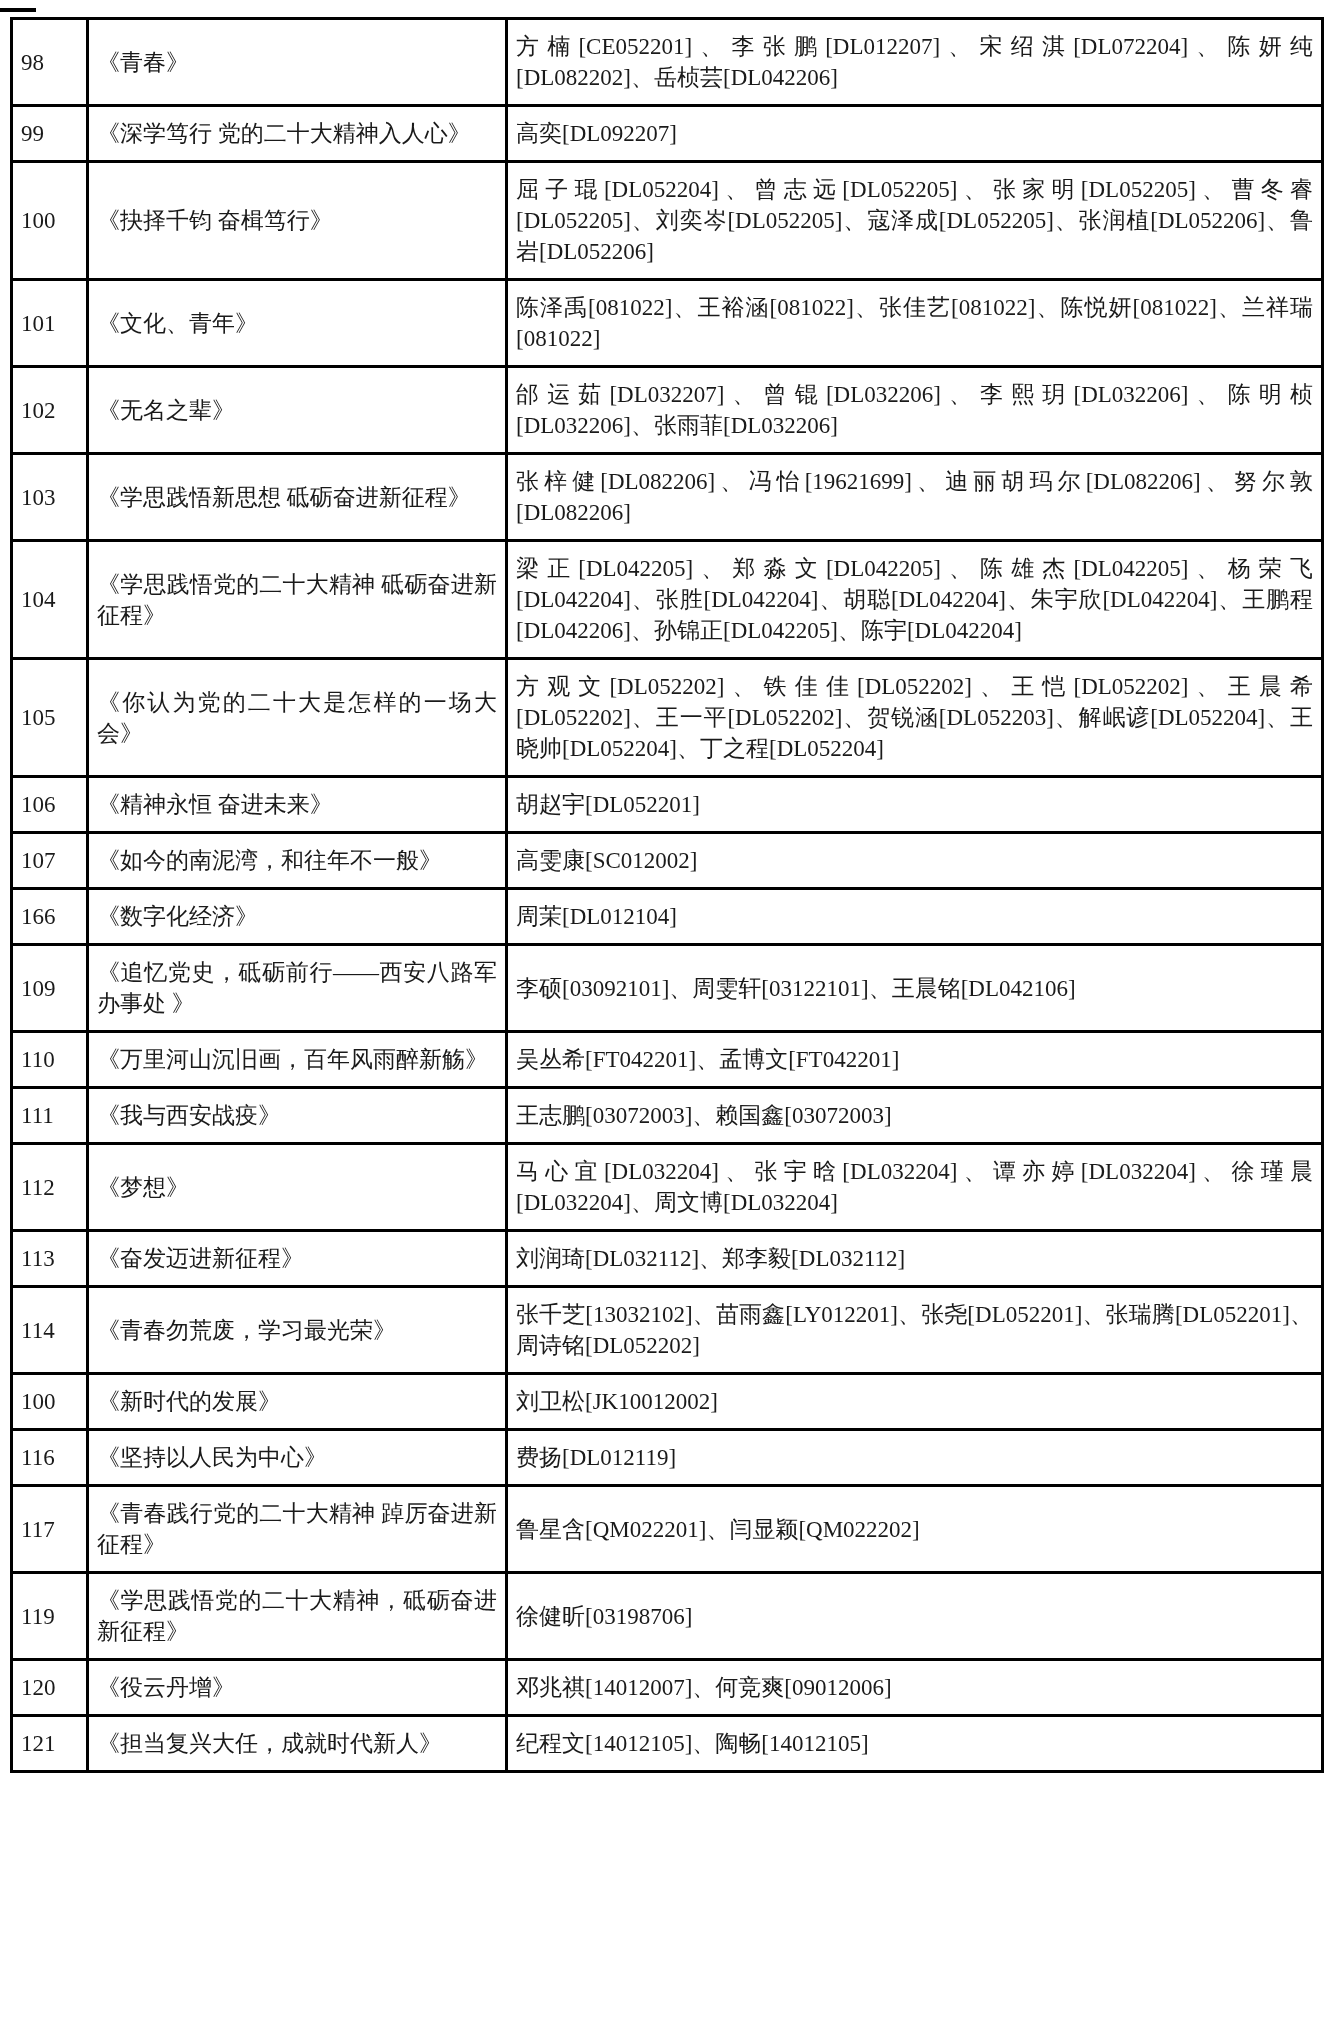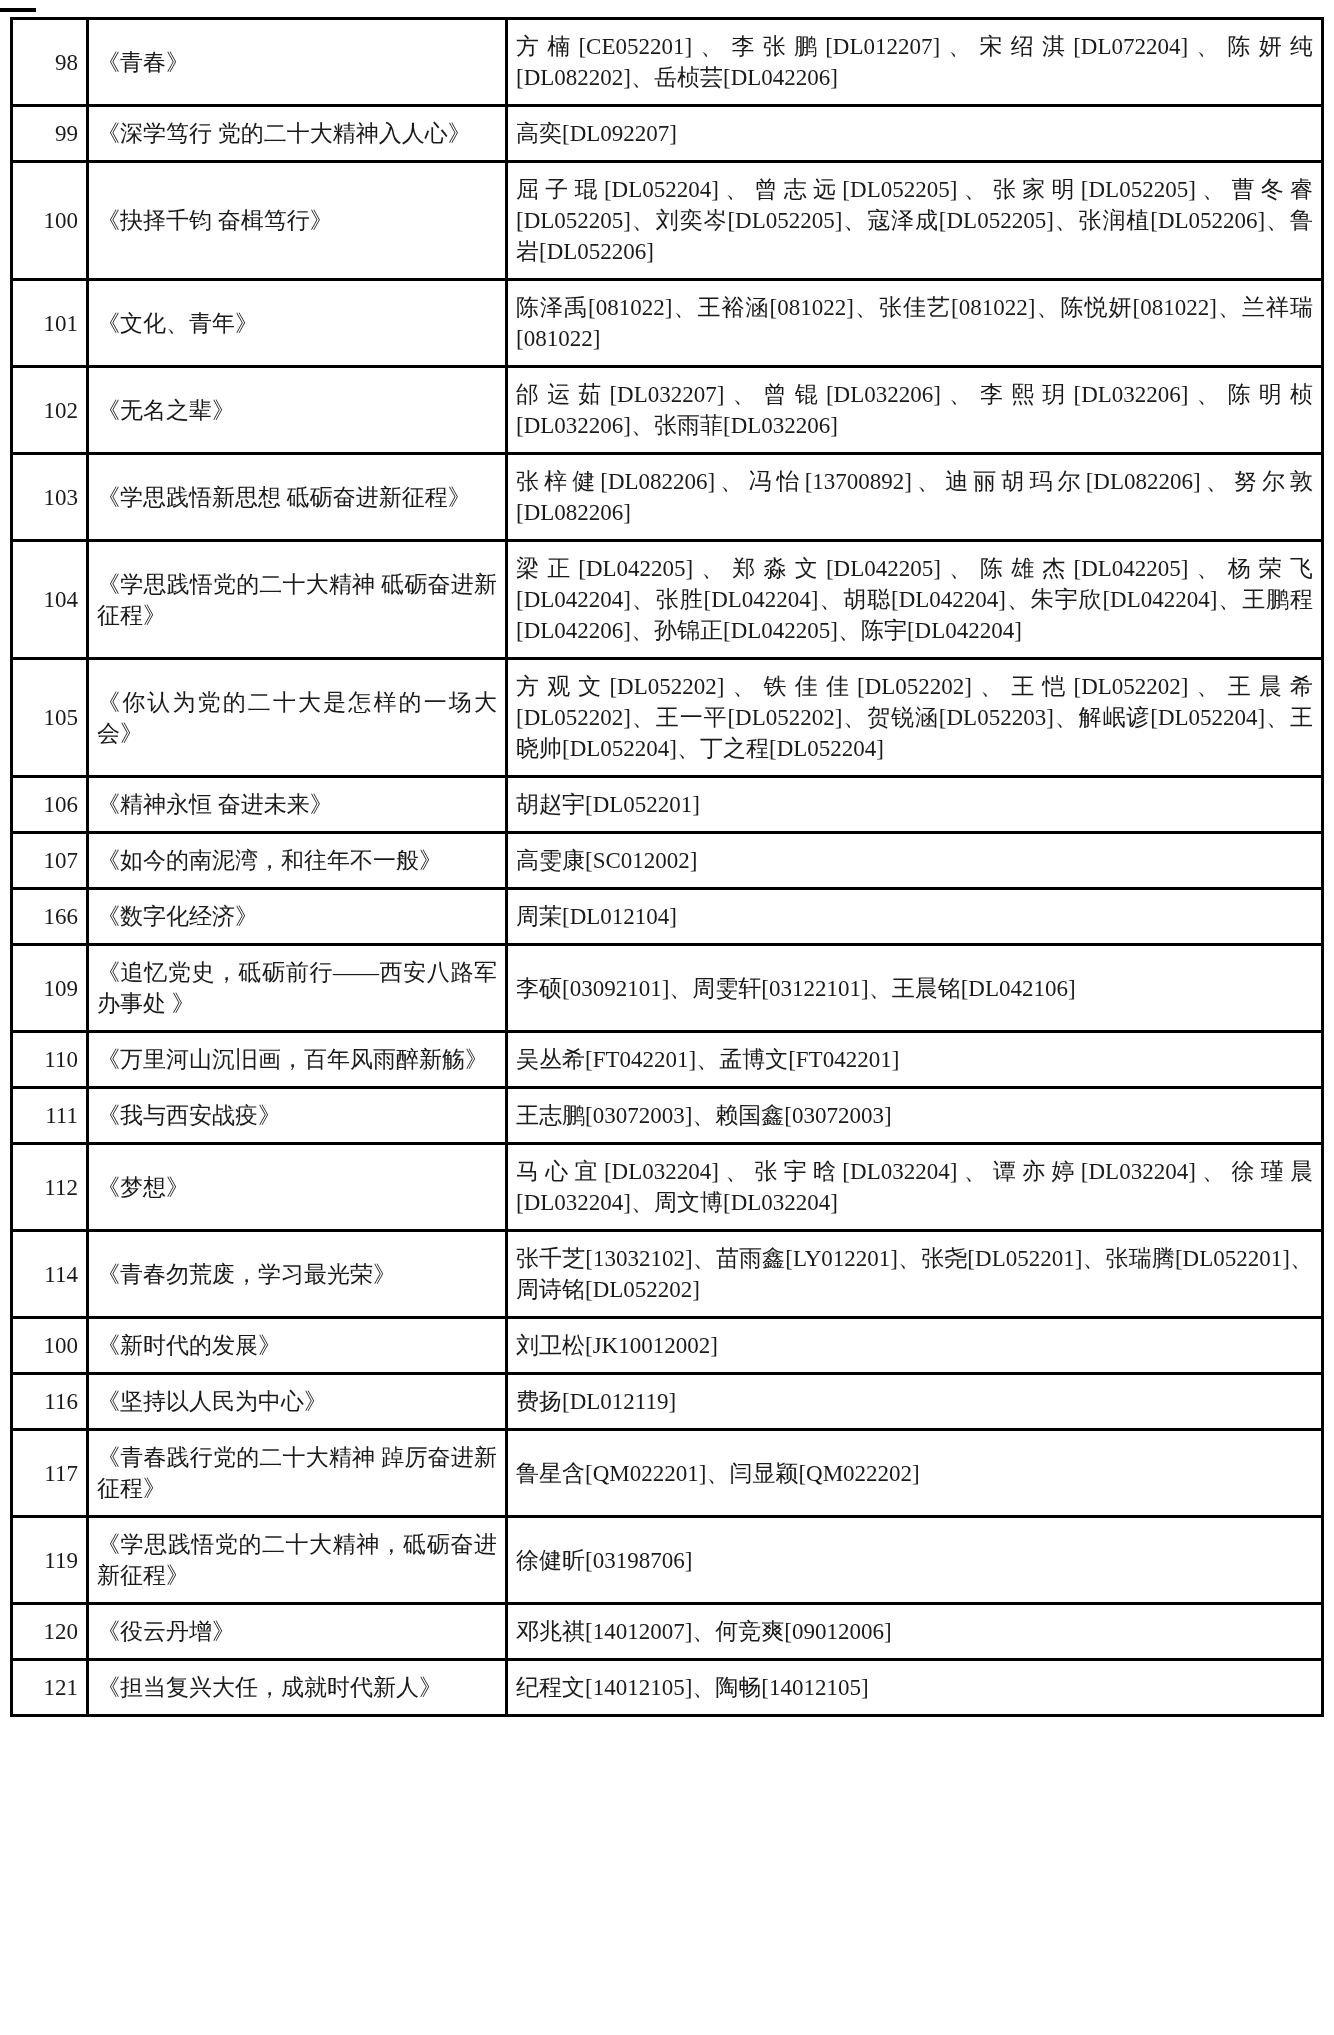--- a/index.html
+++ b/index.html
@@ -36,21 +36,21 @@
   table.works-table td {
     border: 3px solid #000;
     vertical-align: middle;
     font-size: 23px;
     line-height: 31px;
     padding: 11px 8px;
     overflow: hidden;
   }
   td.num-cell {
     width: 57px;
-    text-align: right;
+    text-align: left;
     font-size: 24px;
     padding-left: 2px;
     padding-right: 2px;
   }
   td.title-cell {
     width: 400px;
     text-align: justify;
     padding-left: 12px;
     padding-right: 4px;
     margin-top: 44px;
@@ -96,21 +96,21 @@
 
     <tr>
       <td class="num-cell">102</td>
       <td class="title-cell">《无名之辈》</td>
       <td class="authors-cell">邰运茹[DL032207]、曾锟[DL032206]、李熙玥[DL032206]、陈明桢[DL032206]、张雨菲[DL032206]</td>
     </tr>
 
     <tr>
       <td class="num-cell">103</td>
       <td class="title-cell">《学思践悟新思想 砥砺奋进新征程》</td>
-      <td class="authors-cell">张梓健[DL082206]、冯怡[13700892]、迪丽胡玛尔[DL082206]、努尔敦[DL082206]</td>
+      <td class="authors-cell">张梓健[DL082206]、冯怡[19621699]、迪丽胡玛尔[DL082206]、努尔敦[DL082206]</td>
     </tr>
 
     <tr>
       <td class="num-cell">104</td>
       <td class="title-cell">《学思践悟党的二十大精神 砥砺奋进新征程》</td>
       <td class="authors-cell">梁正[DL042205]、郑淼文[DL042205]、陈雄杰[DL042205]、杨荣飞[DL042204]、张胜[DL042204]、胡聪[DL042204]、朱宇欣[DL042204]、王鹏程[DL042206]、孙锦正[DL042205]、陈宇[DL042204]</td>
     </tr>
 
     <tr>
       <td class="num-cell">105</td>
@@ -153,20 +153,25 @@
       <td class="title-cell">《我与西安战疫》</td>
       <td class="authors-cell">王志鹏[03072003]、赖国鑫[03072003]</td>
     </tr>
 
     <tr>
       <td class="num-cell">112</td>
       <td class="title-cell">《梦想》</td>
       <td class="authors-cell">马心宜[DL032204]、张宇晗[DL032204]、谭亦婷[DL032204]、徐瑾晨[DL032204]、周文博[DL032204]</td>
     </tr>
 
+    <tr>
+      <td class="num-cell">113</td>
+      <td class="title-cell">《奋发迈进新征程》</td>
+      <td class="authors-cell">刘润琦[DL032112]、郑李毅[DL032112]</td>
+    </tr>
 
     <tr>
       <td class="num-cell">114</td>
       <td class="title-cell">《青春勿荒废，学习最光荣》</td>
       <td class="authors-cell">张千芝[13032102]、苗雨鑫[LY012201]、张尧[DL052201]、张瑞腾[DL052201]、周诗铭[DL052202]</td>
     </tr>
 
     <tr>
       <td class="num-cell">100</td>
       <td class="title-cell">《新时代的发展》</td>

